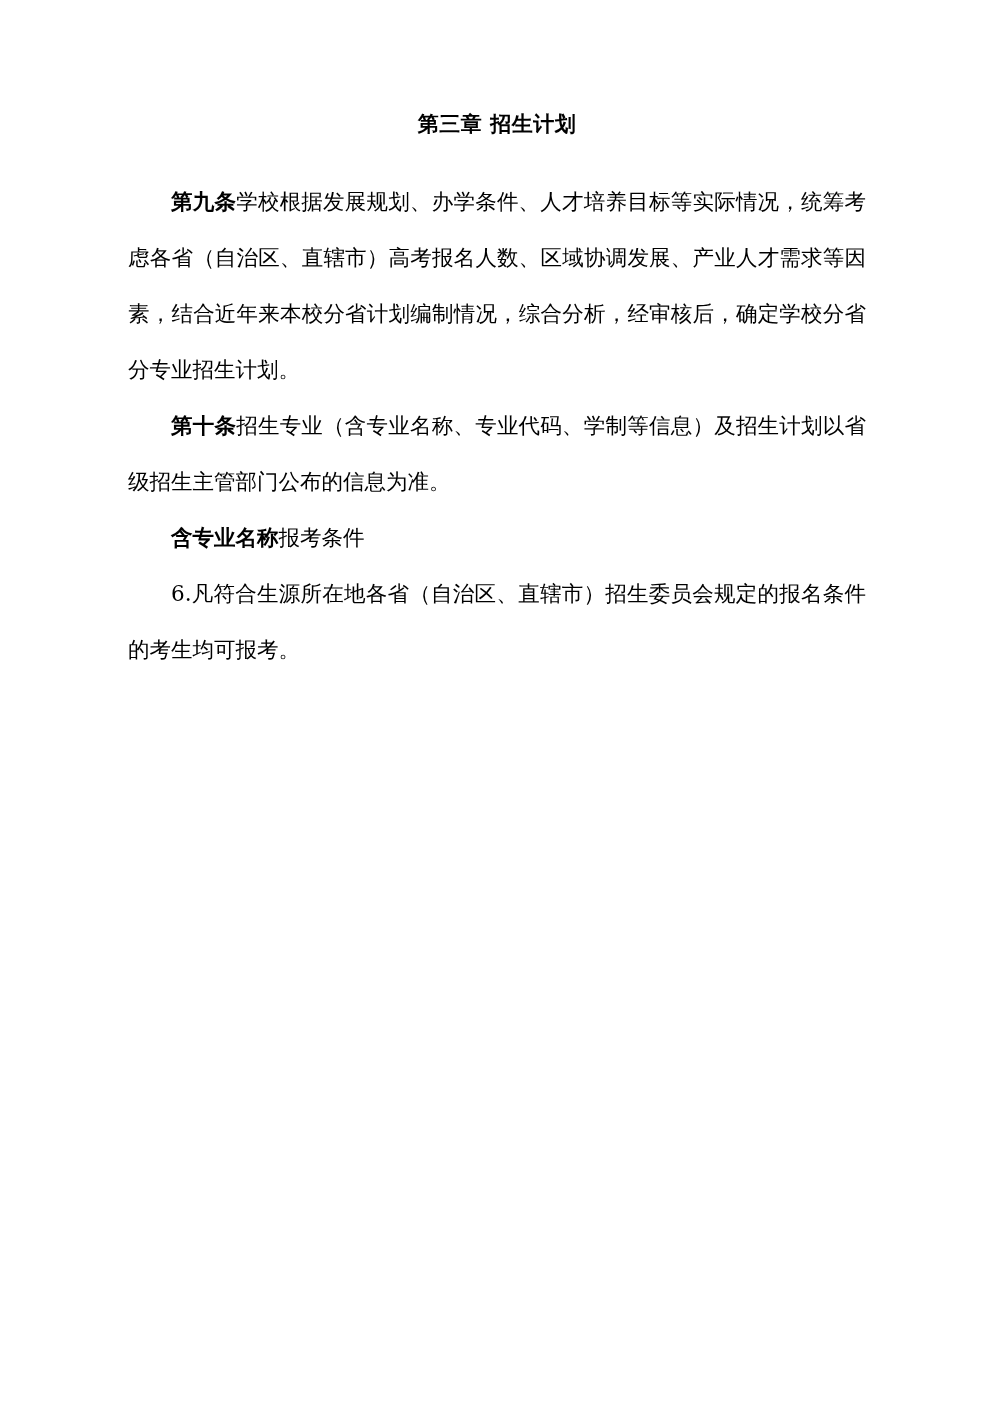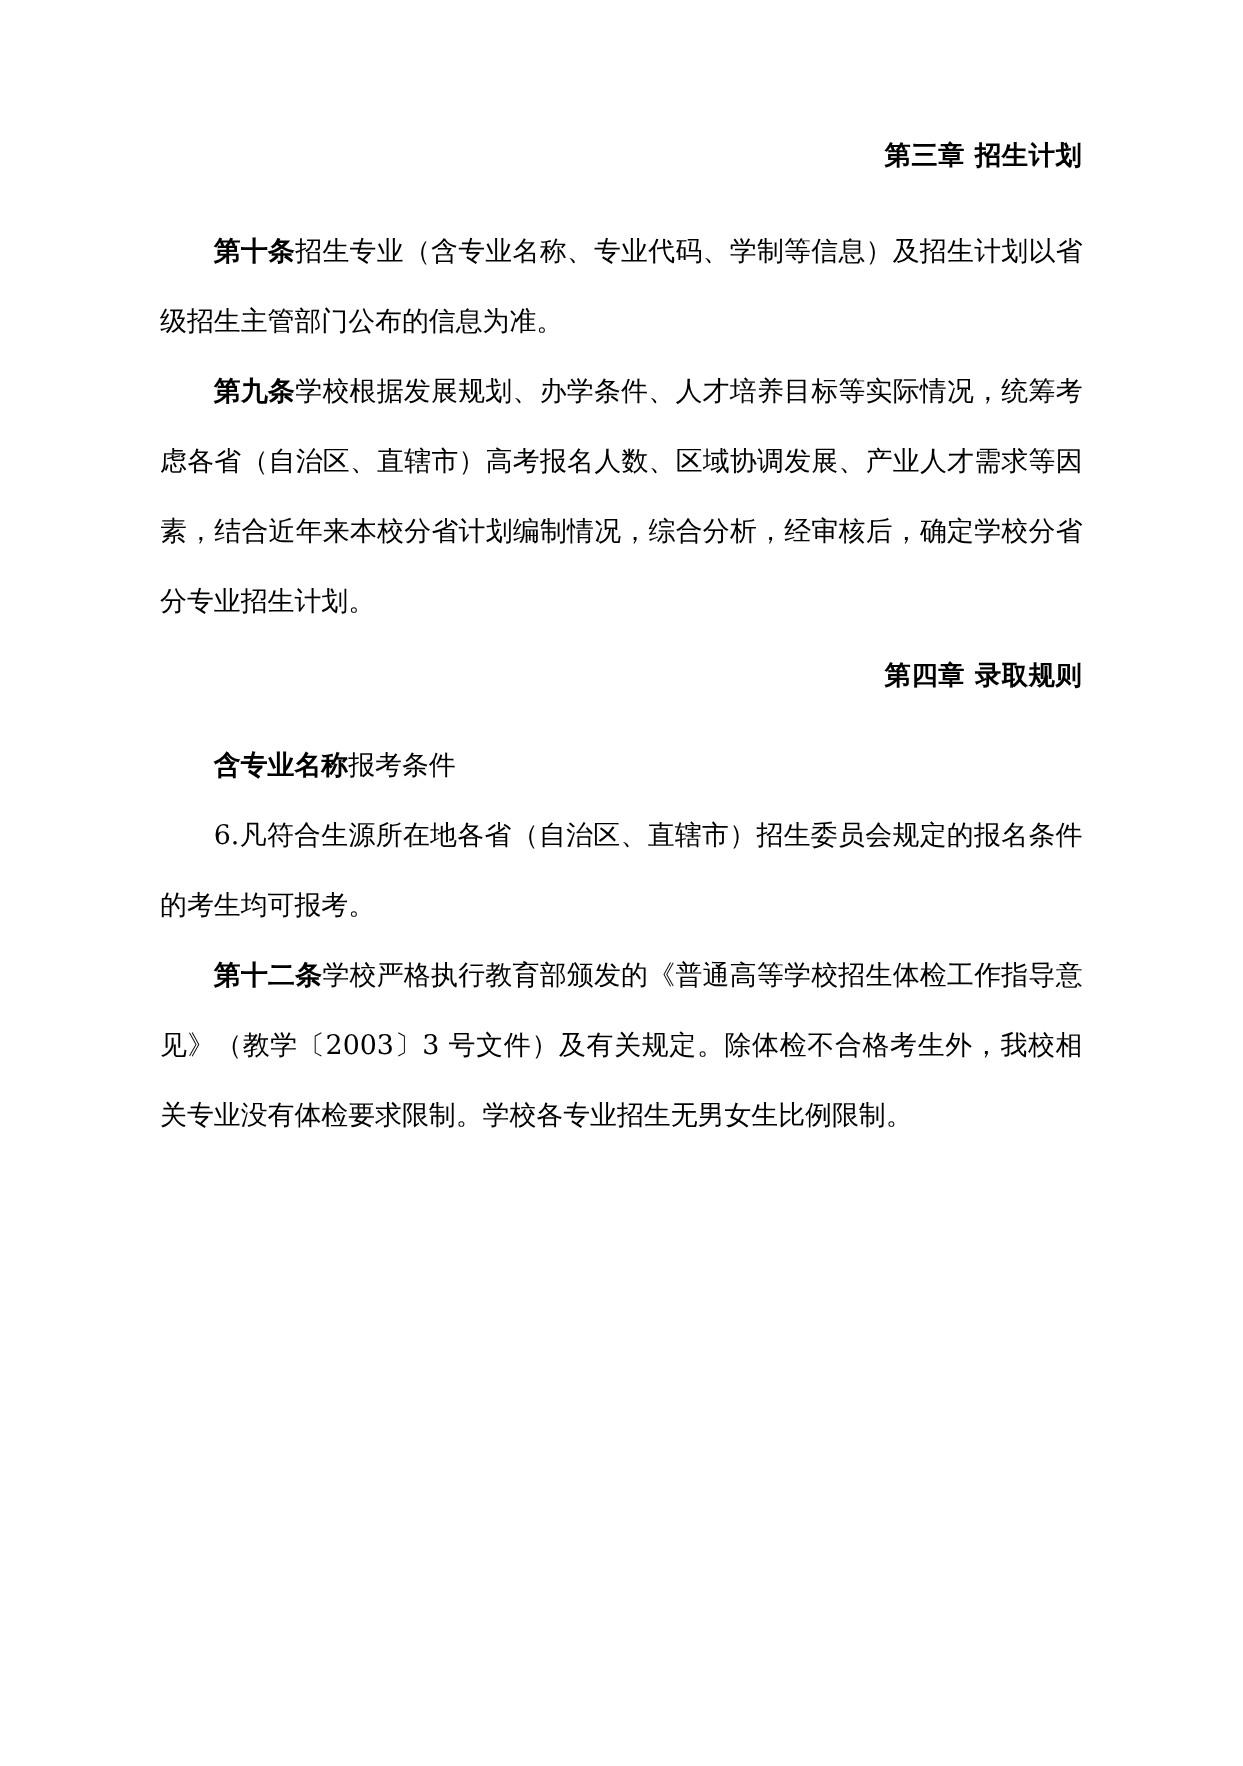--- a/index.html
+++ b/index.html
@@ -15,21 +15,21 @@
     -webkit-font-smoothing: antialiased;
   }
   .page {
     position: relative;
     width: 994px;
     height: 1413px;
     box-sizing: border-box;
     padding: 108px 128px 60px 128px;
   }
   .chapter-heading {
-    text-align: right;
+    text-align: center;
     font-size: 21px;
     font-weight: bold;
     letter-spacing: 0.5px;
     margin: 0 0 34px 0;
     line-height: 1.5;
   }
   .chapter-heading.second {
     margin-top: 14px;
     margin-bottom: 30px;
   }
@@ -45,28 +45,26 @@
     font-weight: bold;
   }
 </style>
 </head>
 <body>
 
 <div class="page">
 
   <h1 class="chapter-heading">第三章 招生计划</h1>
 
+  <p class="para"><span class="lead">第九条</span><span>学校根据发展规划、办学条件、人才培养目标等实际情况，统筹考虑各省（自治区、直辖市）高考报名人数、区域协调发展、产业人才需求等因素，结合近年来本校分省计划编制情况，综合分析，经审核后，确定学校分省分专业招生计划。</span></p>
+
   <p class="para"><span class="lead">第十条</span><span>招生专业（含专业名称、专业代码、学制等信息）及招生计划以省级招生主管部门公布的信息为准。</span></p>
 
-  <p class="para"><span class="lead">第九条</span><span>学校根据发展规划、办学条件、人才培养目标等实际情况，统筹考虑各省（自治区、直辖市）高考报名人数、区域协调发展、产业人才需求等因素，结合近年来本校分省计划编制情况，综合分析，经审核后，确定学校分省分专业招生计划。</span></p>
-
-  <h1 class="chapter-heading second">第四章 录取规则</h1>
 
   <p class="para"><span class="lead">含专业名称</span><span>报考条件</span></p>
 
   <p class="para">6.凡符合生源所在地各省（自治区、直辖市）招生委员会规定的报名条件的考生均可报考。</p>
 
 
 
 
-  <p class="para"><span class="lead">第十二条</span><span>学校严格执行教育部颁发的《普通高等学校招生体检工作指导意见》（教学〔2003〕3 号文件）及有关规定。除体检不合格考生外，我校相关专业没有体检要求限制。学校各专业招生无男女生比例限制。</span></p>
 
 </div>
 
 </body></html>

